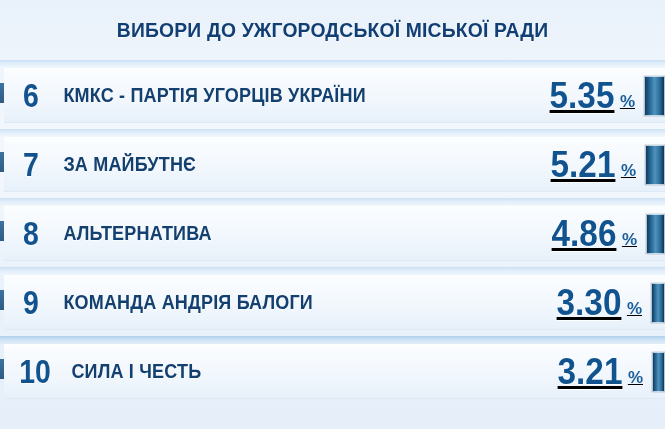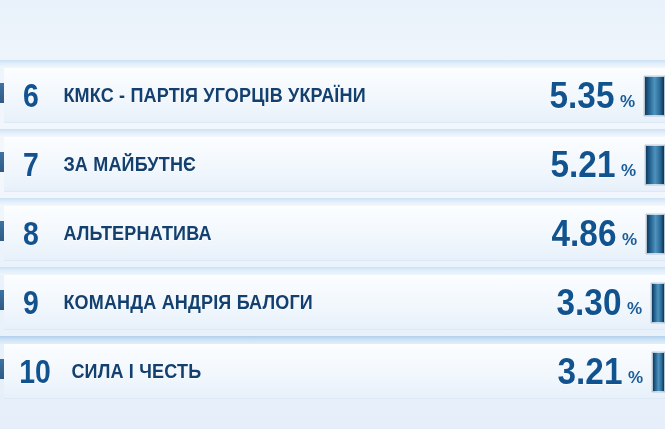--- a/index.html
+++ b/index.html
@@ -148,20 +148,21 @@
     padding-left: 6px;
     text-shadow: 0 1px 0 rgba(255,255,255,0.7);
   }
 
   .pct-box {
     flex: 0 0 auto;
     display: flex;
     align-items: baseline;
     justify-content: flex-end;
     padding-right: 4px;
+    text-decoration: underline;
   }
   .pct-value {
     font-family: "Liberation Sans Narrow", "Liberation Sans", sans-serif;
     font-weight: 700;
     font-size: 37px;
     line-height: 1;
     color: #11538f;
     transform: scaleX(0.9);
     transform-origin: right baseline;
     text-shadow: 0 1px 0 rgba(255,255,255,0.85);
@@ -191,20 +192,23 @@
     border: 1px solid rgba(255,255,255,0.7);
     box-shadow: 0 0 1px rgba(12,48,83,0.6);
     box-sizing: border-box;
   }
 </style>
 </head>
 <body>
 
 <div id="screen">
 
+  <div class="header">
+    <div class="header-title">ВИБОРИ ДО УЖГОРОДСЬКОЇ МІСЬКОЇ РАДИ</div>
+  </div>
 
   <div class="rows">
 
     <div class="row-wrap">
       <div class="row-sep"></div>
       <div class="row">
         <div class="left-nub"></div>
         <div class="rank">6</div>
         <div class="party">КМКС - ПАРТІЯ УГОРЦІВ УКРАЇНИ</div>
         <div class="pct-box">

